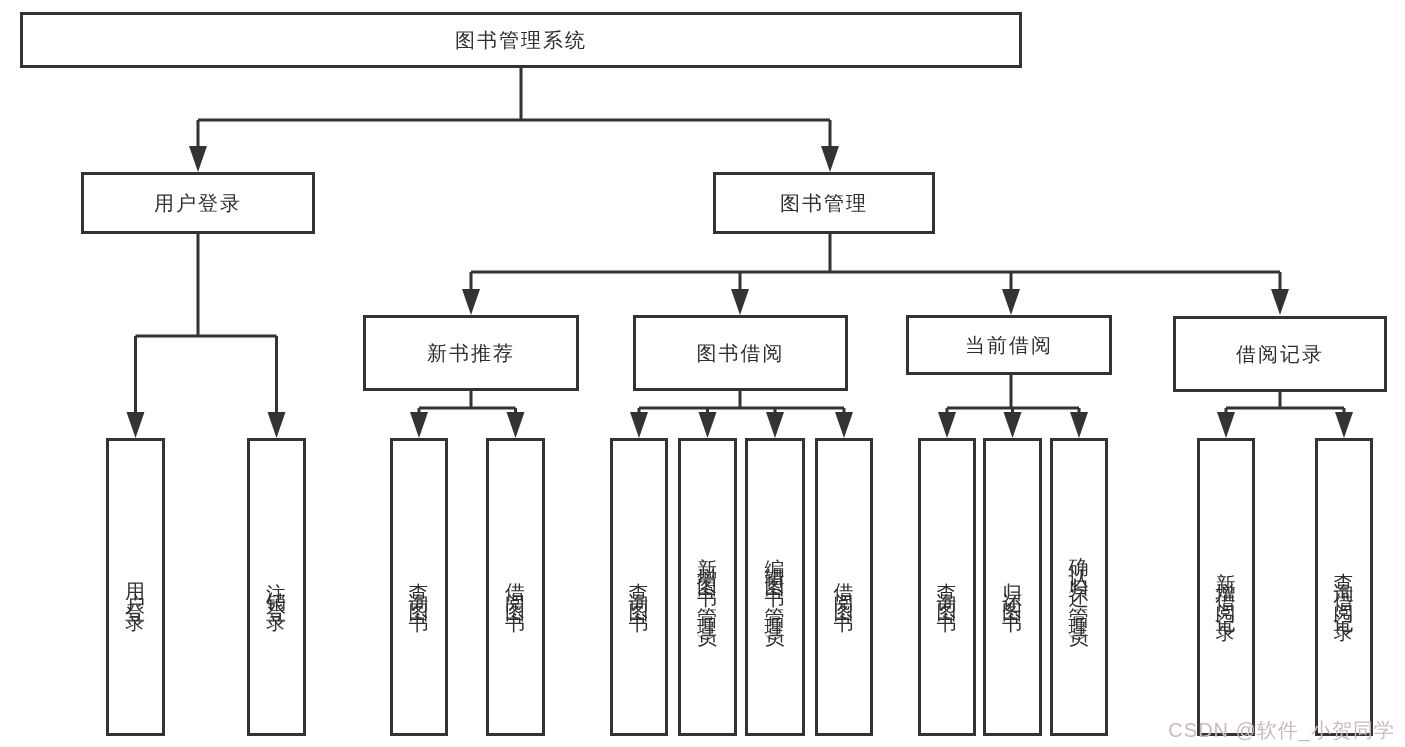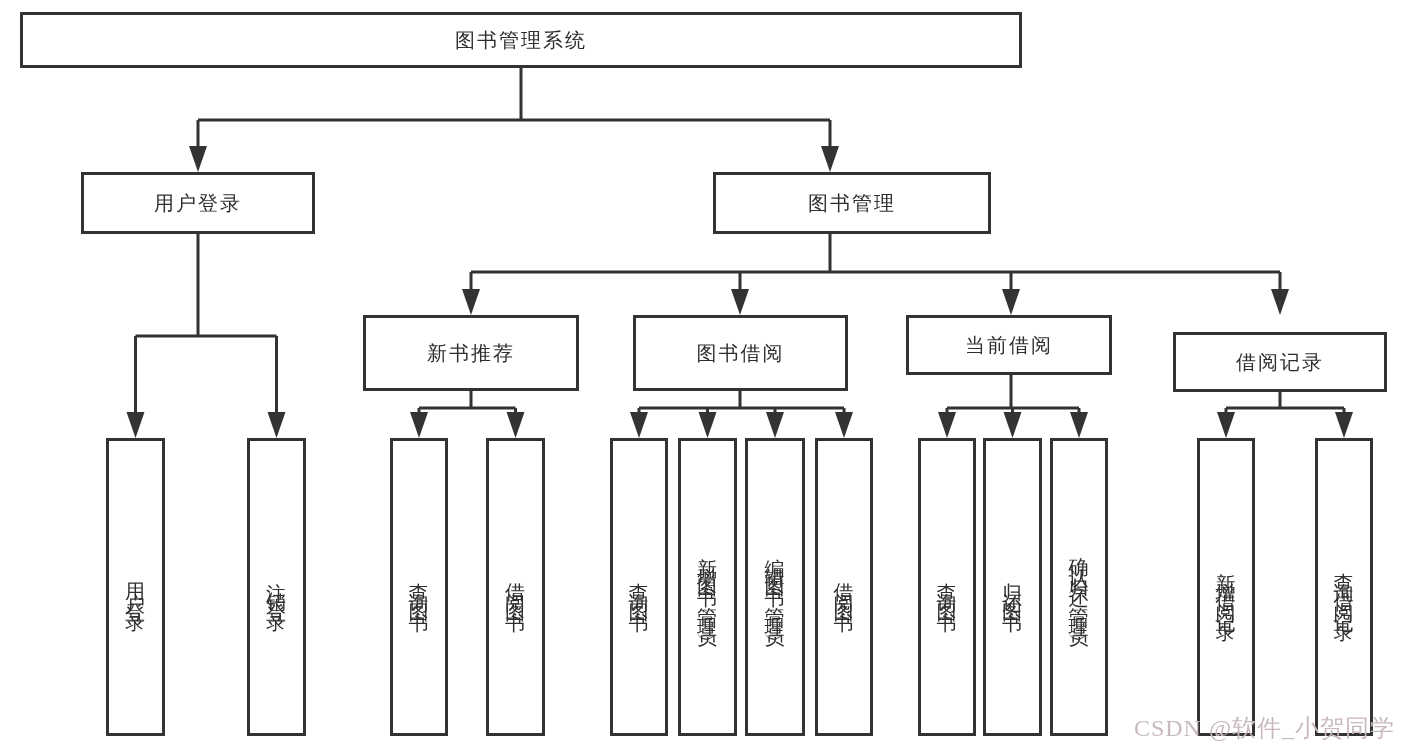--- a/index.html
+++ b/index.html
@@ -1,31 +1,31 @@
 <!DOCTYPE html>
 <html><head>
 <meta charset="utf-8">
 <style>
   html,body{margin:0;padding:0;background:#ffffff;}
   .stage{
     position:relative;width:1405px;height:747px;background:#ffffff;overflow:hidden;
-    font-family:Liberation Serif, serif;color:#2e2e2e;
+    font-family:Liberation Sans, sans-serif;color:#2e2e2e;
   }
   .wires{position:absolute;left:0;top:0;width:1405px;height:747px;}
   .node{
     position:absolute;box-sizing:border-box;border:3px solid #333333;background:#ffffff;
     display:flex;align-items:center;justify-content:center;
   }
   .node.h span{font-size:20px;letter-spacing:2px;white-space:nowrap;}
   .node.v .vt{
     writing-mode:vertical-rl;font-size:20px;letter-spacing:10px;line-height:1.2;
     white-space:nowrap;
   }
   .watermark{
-    position:absolute;right:10px;bottom:3px;font-size:24px;letter-spacing:1px;
+    position:absolute;right:10px;bottom:3px;font-size:20px;letter-spacing:1px;
     color:#c9b9bc;z-index:5;white-space:nowrap;
   }
 </style>
 </head>
 <body>
 
 <div class="stage">
 
   <svg class="wires" width="1405" height="747" viewBox="0 0 1405 747">
     <g stroke="#333333" stroke-width="3" fill="none">
@@ -60,34 +60,34 @@
     </g>
   </svg>
 
   <div class="node h" style="left:20px;top:12px;width:1002px;height:56px">
     <span>图书管理系统</span>
   </div>
 
   <div class="node h" style="left:81px;top:172px;width:234px;height:62px">
     <span>用户登录</span>
   </div>
-  <div class="node h" style="left:713px;top:172px;width:278px;height:62px">
+  <div class="node h" style="left:713px;top:172px;width:222px;height:62px">
     <span>图书管理</span>
   </div>
 
   <div class="node h" style="left:363px;top:315px;width:216px;height:76px">
     <span>新书推荐</span>
   </div>
   <div class="node h" style="left:633px;top:315px;width:215px;height:76px">
     <span>图书借阅</span>
   </div>
   <div class="node h" style="left:906px;top:315px;width:206px;height:60px">
     <span>当前借阅</span>
   </div>
-  <div class="node h" style="left:1173px;top:332px;width:214px;height:60px">
+  <div class="node h" style="left:1173px;top:316px;width:214px;height:76px">
     <span>借阅记录</span>
   </div>
 
   <div class="node v" style="left:106px;top:438px;width:59px;height:298px">
     <span class="vt">用户登录</span>
   </div>
   <div class="node v" style="left:247px;top:438px;width:59px;height:298px">
     <span class="vt">注销登录</span>
   </div>
 

